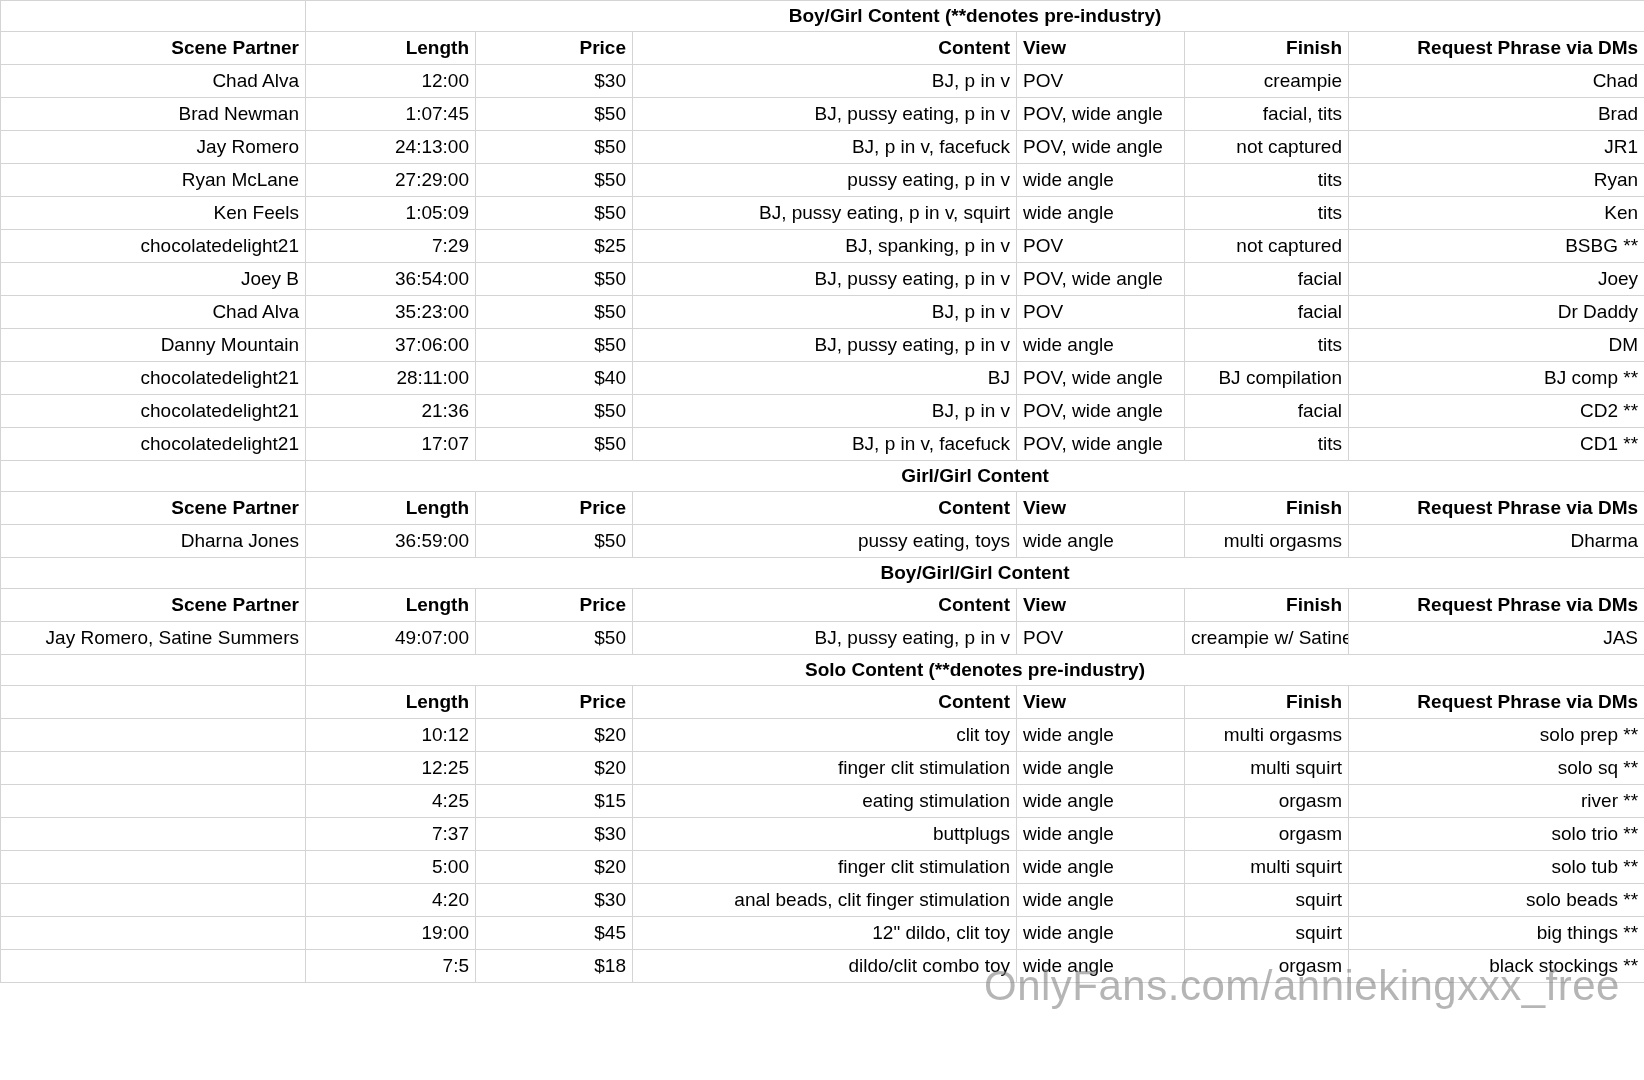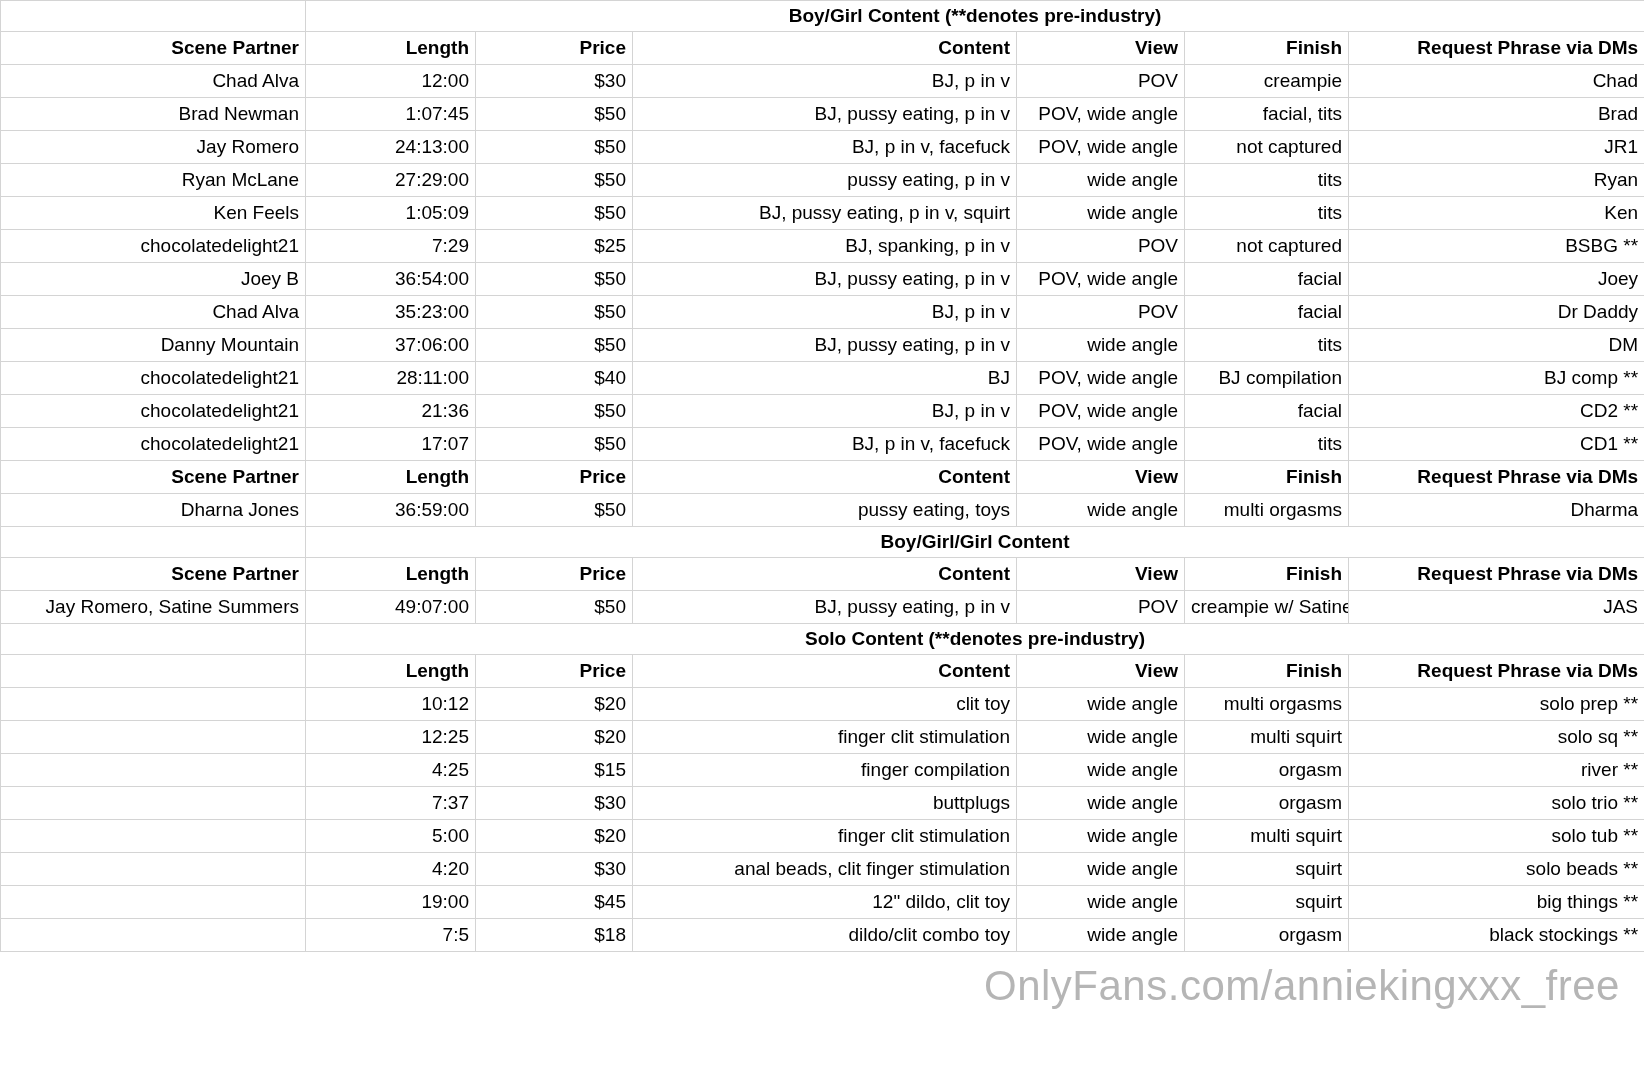--- a/index.html
+++ b/index.html
@@ -39,21 +39,21 @@
   col.c-partner { width: 305px; }
   col.c-length  { width: 170px; }
   col.c-price   { width: 157px; }
   col.c-content { width: 384px; }
   col.c-view    { width: 168px; }
   col.c-finish  { width: 164px; }
   col.c-request { width: 296px; }
 
   td.right  { text-align: right; }
   td.left   { text-align: right; }
-  td.center { text-align: right; }
+  td.center { text-align: left; }
   td.head   { font-weight: bold; }
   tr.section-title td {
     font-weight: bold;
     text-align: center;
     height: 30px;
   }
   tr.section-title td.blankcell {
     border-right: 1px solid #d4d4d4;
   }
   td.empty { }
@@ -199,20 +199,24 @@
         </tr>
         <tr>
           <td class="right">chocolatedelight21</td>
           <td class="right">17:07</td>
           <td class="right">$50</td>
           <td class="right">BJ, p in v, facefuck</td>
           <td class="center">POV, wide angle</td>
           <td class="right">tits</td>
           <td class="left">CD1 **</td>
         </tr>
+        <tr class="section-title">
+          <td class="blankcell empty"></td>
+          <td colspan="6">Girl/Girl Content</td>
+        </tr>
         <tr>
           <td class="head right">Scene Partner</td>
           <td class="head right">Length</td>
           <td class="head right">Price</td>
           <td class="head right">Content</td>
           <td class="head center">View</td>
           <td class="head right">Finish</td>
           <td class="head left">Request Phrase via DMs</td>
         </tr>
         <tr>
@@ -274,21 +278,21 @@
           <td class="right">$20</td>
           <td class="right">finger clit stimulation</td>
           <td class="center">wide angle</td>
           <td class="right">multi squirt</td>
           <td class="left">solo sq **</td>
         </tr>
         <tr>
           <td class="right"></td>
           <td class="right">4:25</td>
           <td class="right">$15</td>
-          <td class="right">finger compilation</td>
+          <td class="right">eating stimulation</td>
           <td class="center">wide angle</td>
           <td class="right">orgasm</td>
           <td class="left">river **</td>
         </tr>
         <tr>
           <td class="right"></td>
           <td class="right">7:37</td>
           <td class="right">$30</td>
           <td class="right">buttplugs</td>
           <td class="center">wide angle</td>

